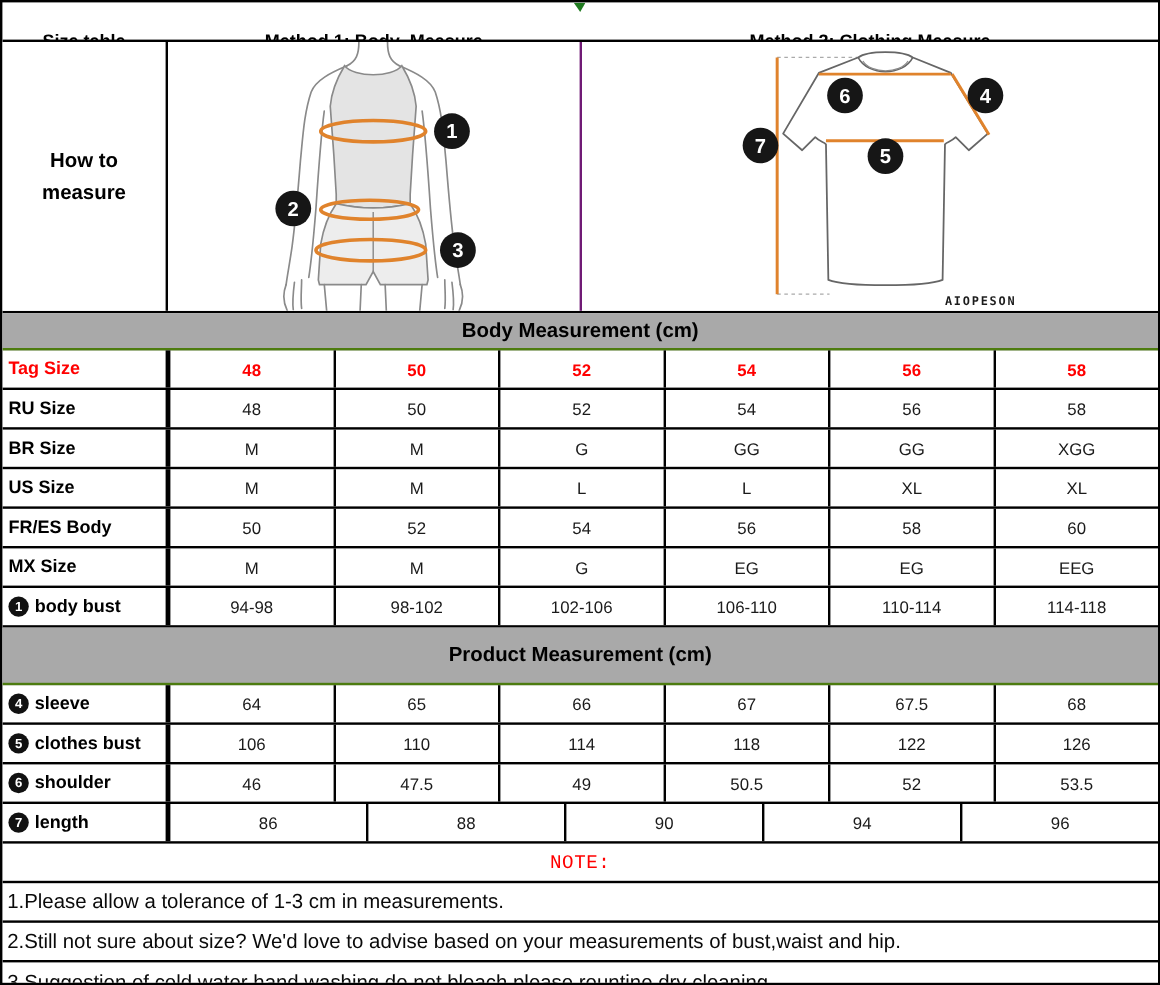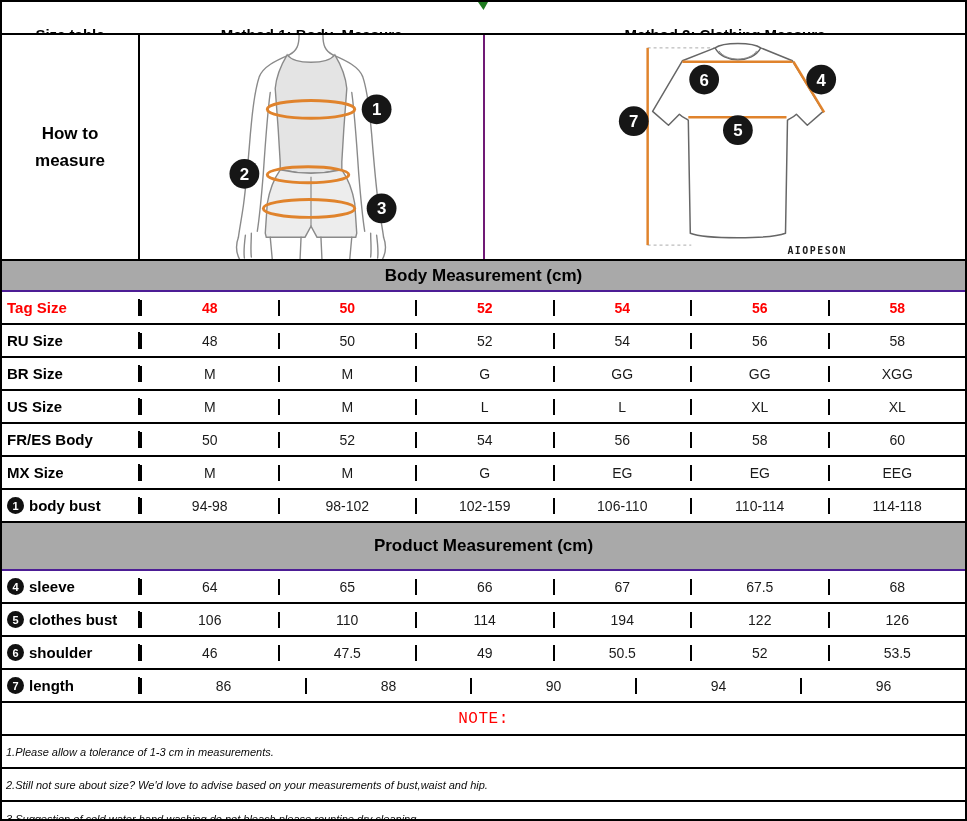--- a/index.html
+++ b/index.html
@@ -25,24 +25,24 @@
   .illo-row{height:226px;border-bottom:2px solid #000;}
   .howto{
     display:flex;flex-direction:column;align-items:center;justify-content:center;
     font-weight:bold;font-size:17px;line-height:1.6;background:#fff;
   }
   .illo{position:relative;background:#fff;display:flex;align-items:stretch;justify-content:stretch;}
   .illo svg{width:100%;height:100%;display:block;}
   .section-title{
     height:31px;background:var(--gray);
     display:flex;align-items:center;justify-content:center;
-    font-weight:bold;font-size:17px;border-bottom:2px solid #4c1d95;
+    font-weight:bold;font-size:17px;border-bottom:2px solid #4d7c0f;
   }
   .section-title.pm{height:48px;}
-  .trow{display:flex;height:33px;border-bottom:2px solid #000;align-items:center;}
+  .trow{display:flex;height:33px;border-bottom:2px solid #000;}
   .trow .cell{
     display:flex;align-items:center;
     font-size:14px;color:#1a1a1a;
   }
   .trow .lab{
     padding-left:5px;font-weight:bold;font-size:15px;color:#000;
     justify-content:flex-start;
   }
   .trow .val{flex:1 1 0;justify-content:center;border-left:2px solid #000;}
   .trow .val:first-of-type{border-left:2px solid #000;}
@@ -55,21 +55,21 @@
     margin-right:5px;flex:0 0 17px;
   }
   .note-title{
     height:33px;border-bottom:2px solid #000;
     display:flex;align-items:center;justify-content:center;
     color:var(--red);font-size:16px;letter-spacing:.5px;font-family:Liberation Mono, monospace;
   }
   .note-row{
     height:33px;border-bottom:2px solid #000;
     display:flex;align-items:center;
-    padding-left:4px;font-size:11px;color:#0a0a0a;font-style:italic;
+    padding-left:4px;font-size:17px;color:#0a0a0a;
   }
   .note-row:last-child{border-bottom:none;}
   .green-artifact{
     position:absolute;left:476px;top:0;width:10px;height:8px;
     background:var(--green);
     clip-path:polygon(0 0,100% 0,55% 100%);
     z-index:5;
   }
   .mktxt{fill:#fff;font-weight:bold;font-size:17px;text-anchor:middle;font-family:"Liberation Sans",sans-serif;}
   .brandtxt{fill:#1c1c1c;font-weight:bold;font-size:10px;letter-spacing:1.5px;text-anchor:middle;font-family:"DejaVu Sans Mono",monospace;}
@@ -232,21 +232,21 @@
         <div class="cell val">EG</div>
         <div class="cell val">EEG</div>
       </div>
       <div class="trow">
         <div class="cell c-label lab">
           <span class="badge">1</span>
           <span>body bust</span>
         </div>
         <div class="cell val">94-98</div>
         <div class="cell val">98-102</div>
-        <div class="cell val">102-159</div>
+        <div class="cell val">102-106</div>
         <div class="cell val">106-110</div>
         <div class="cell val">110-114</div>
         <div class="cell val">114-118</div>
       </div>
     </div>
 
   <div class="section-title pm">Product Measurement (cm)</div>
   <div id="pm-table">
       <div class="trow">
         <div class="cell c-label lab">
@@ -261,21 +261,21 @@
         <div class="cell val">68</div>
       </div>
       <div class="trow">
         <div class="cell c-label lab">
           <span class="badge">5</span>
           <span>clothes bust</span>
         </div>
         <div class="cell val">106</div>
         <div class="cell val">110</div>
         <div class="cell val">114</div>
-        <div class="cell val">194</div>
+        <div class="cell val">118</div>
         <div class="cell val">122</div>
         <div class="cell val">126</div>
       </div>
       <div class="trow">
         <div class="cell c-label lab">
           <span class="badge">6</span>
           <span>shoulder</span>
         </div>
         <div class="cell val">46</div>
         <div class="cell val">47.5</div>

